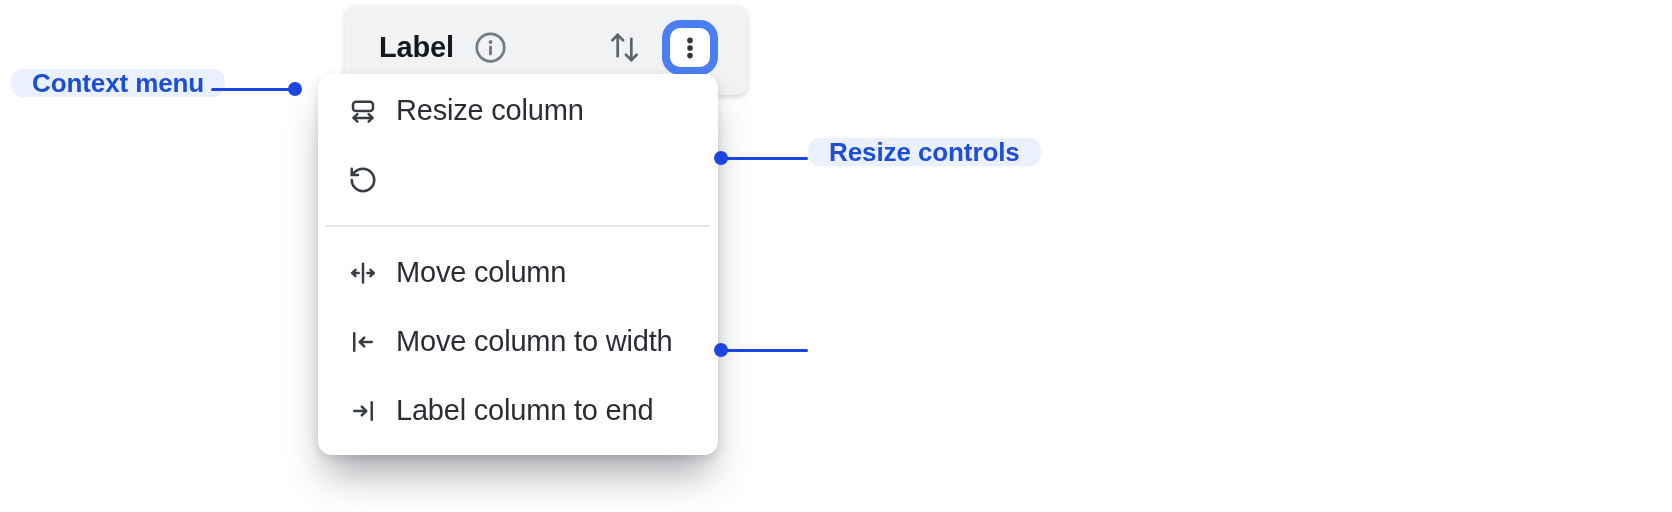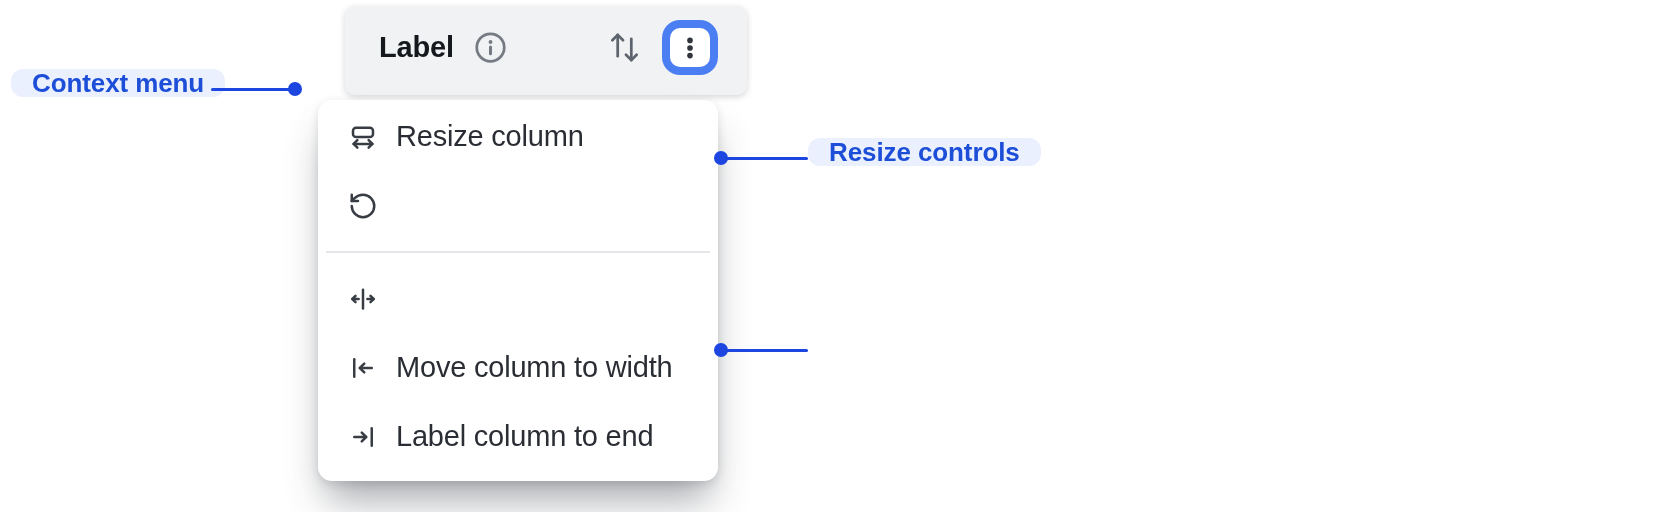--- a/index.html
+++ b/index.html
@@ -21,21 +21,21 @@
   .header-spacer{flex:1;}
   .sort-icon{display:flex;align-items:center;margin-right:28px;}
   .menu-button{
     width:40px;height:39px;background:#ffffff;border:none;border-radius:10px;
     box-shadow:0 0 0 8px #4b7ef2;display:flex;align-items:center;justify-content:center;
     cursor:pointer;padding:0;
   }
 
   
   .context-menu{
-    position:absolute;left:310px;top:100px;width:400px;height:381px;
+    position:absolute;left:310px;top:74px;width:400px;height:381px;
     background:#ffffff;border-radius:14px;box-sizing:border-box;
     box-shadow:0 26px 38px -8px rgba(45,50,60,.42),0 3px 8px rgba(45,50,60,.14);
     padding:2px 0 8px;z-index:2;
   }
   .menu-item{
     height:69px;display:flex;align-items:center;gap:18px;
     padding:0 16px 0 30px;cursor:pointer;
   }
   .menu-item .mi-icon{width:30px;height:30px;display:flex;align-items:center;justify-content:center;flex:none;}
   .menu-item .mi-label{font-size:29px;color:#2a2e34;letter-spacing:-.2px;}
@@ -115,20 +115,21 @@
     <div class="menu-item">
       <span class="mi-icon">
         <svg width="30" height="30" viewBox="0 0 24 24" fill="none" stroke="#383d44" stroke-width="2" stroke-linecap="round" stroke-linejoin="round">
           <path d="M12 4.5v15"></path>
           <path d="M8.5 12h-5"></path>
           <path d="M6 9.5 3.5 12 6 14.5"></path>
           <path d="M15.5 12h5"></path>
           <path d="M18 9.5 20.5 12 18 14.5"></path>
         </svg>
       </span>
+      <span class="mi-label">Move column</span>
     </div>
 
     <div class="menu-item">
       <span class="mi-icon">
         <svg width="30" height="30" viewBox="0 0 24 24" fill="none" stroke="#383d44" stroke-width="2" stroke-linecap="round" stroke-linejoin="round">
           <path d="M5 5v14"></path>
           <path d="M19 12H9.5"></path>
           <path d="M13 8.5 9.5 12l3.5 3.5"></path>
         </svg>
       </span>

